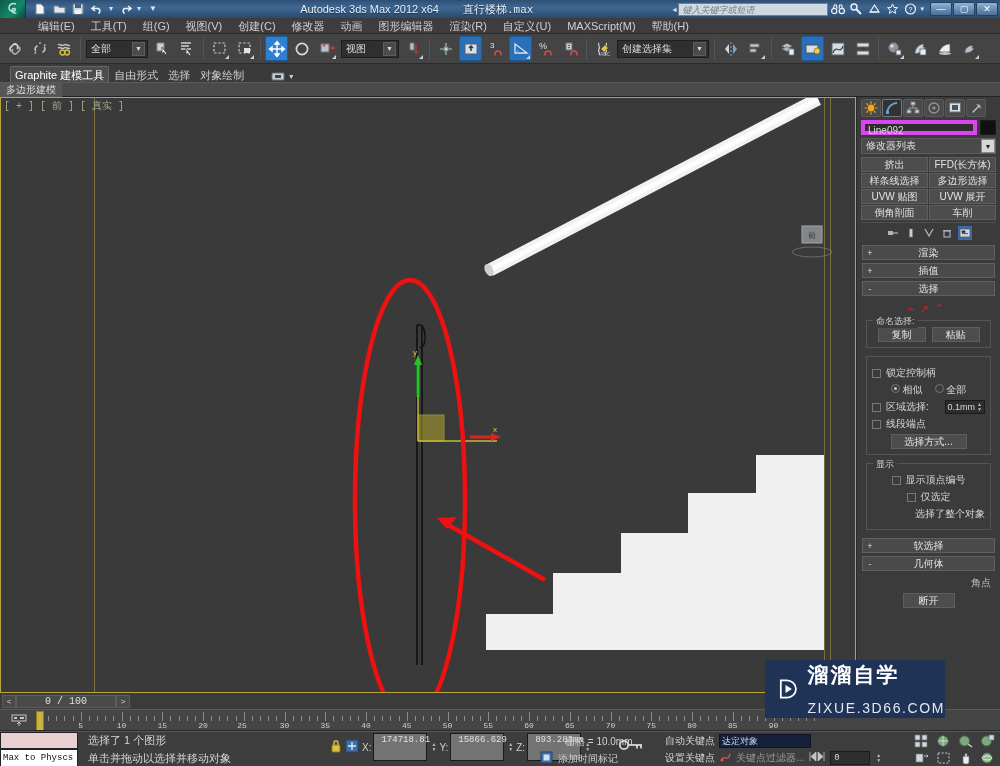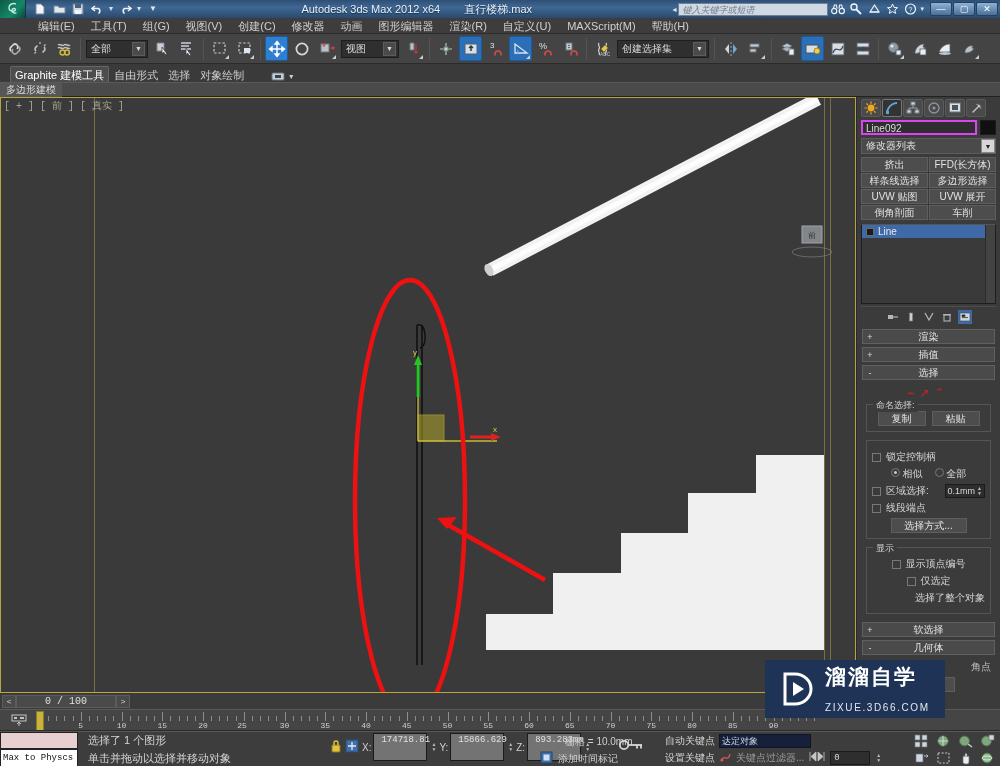--- a/index.html
+++ b/index.html
@@ -29,21 +29,21 @@
   }
   .tb-qat { display:flex; align-items:center; gap:3px; padding-left:6px; }
   .qbtn {
     width:16px; height:15px; display:flex; align-items:center; justify-content:center;
     color:#e8eef5; font-size:11px; line-height:1;
   }
   .tb-title {
     flex:1; text-align:center; color:#e9f1fa; font-size:11px;
     text-shadow: 0 1px 1px #14304d; white-space:nowrap;
   }
-  .tb-title .fname { margin-left:24px; }
+  .tb-title .fname { margin-left:24px;font-family:Liberation Mono, monospace; }
   .tb-search {
     display:flex; align-items:center; gap:2px; margin-right:2px;
   }
   .search-box {
     width:150px; height:13px; background:#cfd9e4; border:1px solid #6e8196;
     color:#6f7b87; font-size:9px; font-style:italic; padding:0 3px; line-height:12px;
     overflow:hidden; white-space:nowrap;
   }
   .tb-ico { width:16px; height:14px; display:flex; align-items:center; justify-content:center; color:#e4ecf5; font-size:11px; }
   .win-btns { display:flex; gap:1px; margin-left:4px; margin-right:2px; }
@@ -127,21 +127,21 @@
     background:#3b3b3b; border-left:1px solid #2a2a2a; overflow:hidden;
   }
   .cp-tabs { display:flex; height:20px; align-items:center; gap:1px; padding:2px 2px 0 4px; background:#3b3b3b; }
   .cp-tab {
     width:20px; height:18px; display:flex; align-items:center; justify-content:center;
     background:#4a4a4a; border:1px solid #5a5a5a; border-radius:2px;
   }
   .cp-tab.sel { background:#333; border-color:#777; }
   .namerow { display:flex; align-items:center; padding:3px 4px 2px 4px; gap:3px; }
   .namefld {
-    flex:1; height:15px; background:#2e2e2e; border:2px solid #d946ef;
+    flex:1; height:15px; background:#2e2e2e; border:4px solid #d946ef;
     color:#dcdcdc; font-size:10px; padding:0 3px; line-height:14px;
   }
   .colorchip { width:16px; height:15px; background:#101010; border:1px solid #1c1c1c; }
   .modlist {
     margin:1px 4px 3px 4px; height:16px; background:#4a4a4a; border:1px solid #5c5c5c;
     display:flex; align-items:center; padding-left:4px; font-size:10px; color:#e0e0e0;
   }
   .modlist .arr {
     margin-left:auto; width:14px; height:14px; background:#d6d6d6; border:1px solid #888;
     display:flex; align-items:center; justify-content:center; font-size:7px; color:#222;
@@ -268,21 +268,21 @@
   .nvb { display:flex; align-items:center; justify-content:center; }
 
   
   .watermark {
     position:absolute; left:765px; top:660px; width:180px; height:58px;
     background:#1f3356; display:flex; align-items:center; gap:8px; padding-left:10px;
     z-index:20;
   }
   .wm-text { display:flex; flex-direction:column; line-height:1; }
   .wm-cn { font-size:21px; color:#ffffff; letter-spacing:2px; font-weight:bold; }
-  .wm-en { font-size:10px; color:#e3e7ef; letter-spacing:1.6px; margin-top:16px; }
+  .wm-en { font-size:14px; color:#e3e7ef; letter-spacing:1.6px; margin-top:16px; }
 </style>
 </head>
 <body>
 
 <div class="app">
 
   <div class="titlebar">
     <div class="tb-logo">
       <svg width="16" height="16" viewBox="0 0 16 16">
           <path d="M11 3c-3 -1.4 -7 0.2 -7 3.6 0 2.4 2 3.6 4 3.6 1.2 0 2.4 -0.6 2.4 -1.6 0 -1.8 -3.4 -1.4 -3.4 0.8 0 2 2.2 3.2 4.4 2.6" fill="none" stroke="#bfe8da" stroke-width="1.4"></path>
@@ -723,27 +723,20 @@
       <div class="mbtn">挤出</div>
       <div class="mbtn">FFD(长方体)</div>
       <div class="mbtn">样条线选择</div>
       <div class="mbtn">多边形选择</div>
       <div class="mbtn">UVW 贴图</div>
       <div class="mbtn">UVW 展开</div>
       <div class="mbtn">倒角剖面</div>
       <div class="mbtn">车削</div>
     </div>
 
-    <div class="stackbox">
-      <div class="stackitem">
-        <span class="lightbulb"></span>
-        <span>Line</span>
-      </div>
-      <div class="stack-sb"></div>
-    </div>
 
     <div class="stackbtns">
       <span class="sb">
         <svg width="12" height="10" viewBox="0 0 12 10">
             <rect x="1" y="3" width="5" height="4" fill="#aeb6be"></rect>
             <path d="M6 5h5" stroke="#aeb6be" stroke-width="1.2"></path>
           </svg>
       </span>
       <span class="sb">
         <svg width="12" height="10" viewBox="0 0 12 10">

